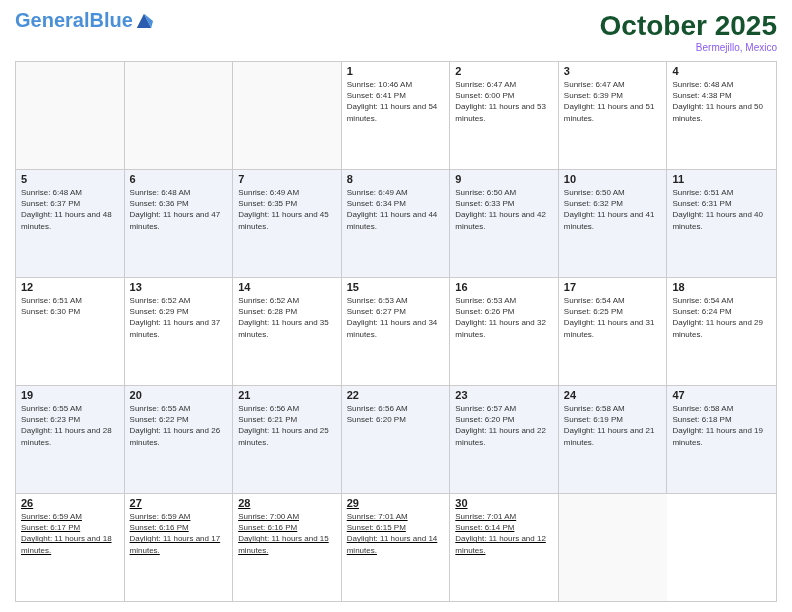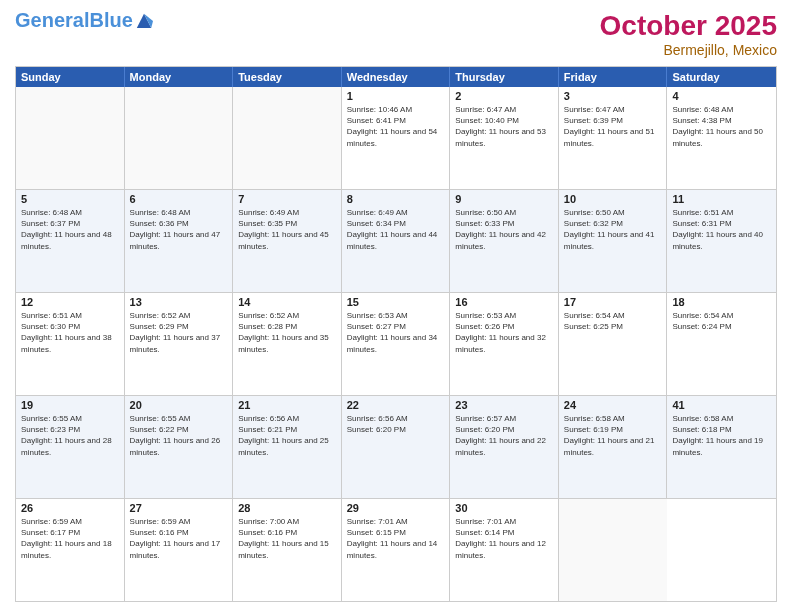--- a/index.html
+++ b/index.html
@@ -40,25 +40,25 @@
       width: 18px;
       height: 18px;
       margin-left: 2px;
     }
     .title-block {
       text-align: right;
     }
     .month-year {
       font-size: 28px;
       font-weight: bold;
-      color: #be185d;
+      color: #14532d;
     }
     .location {
-      font-size: 14px;
-      color: #a16207;
+      font-size: 10px;
+      color: #8b5cf6;
     }
     .calendar {
       flex: 1;
       display: flex;
       flex-direction: column;
       border: 1px solid #ccc;
     }
     .cal-header {
       display: grid;
       grid-template-columns: repeat(7, 1fr);
@@ -77,21 +77,21 @@
       flex: 1;
       display: flex;
       flex-direction: column;
     }
     .cal-row {
       display: grid;
       grid-template-columns: repeat(7, 1fr);
       flex: 1;
       border-bottom: 1px solid #ccc;
     }
-    .cal-row:last-child { border-bottom: none; }
+    .cal-row:last-child { border-bottom: none; text-decoration: underline; }
     .cal-cell {
       border-right: 1px solid #ccc;
       padding: 3px 5px;
       font-size: 8.5px;
       color: #333;
       background: #fff;
       vertical-align: top;
       min-height: 70px;
     }
     .cal-cell:last-child { border-right: none; }
@@ -128,44 +128,35 @@
         </div>
       </div>
     </div>
     <div class="title-block">
       <div class="month-year">October 2025</div>
       <div class="location">Bermejillo, Mexico</div>
     </div>
   </div>
 
   <div class="calendar">
-    <div class="cal-header">
-      <div class="cal-header-cell">Sunday</div>
-      <div class="cal-header-cell">Monday</div>
-      <div class="cal-header-cell">Tuesday</div>
-      <div class="cal-header-cell">Wednesday</div>
-      <div class="cal-header-cell">Thursday</div>
-      <div class="cal-header-cell">Friday</div>
-      <div class="cal-header-cell">Saturday</div>
-    </div>
     <div class="cal-body" id="cal-body">
     <div class="cal-row">
           <div class="cal-cell empty"></div>
           <div class="cal-cell empty"></div>
           <div class="cal-cell empty"></div>
           <div class="cal-cell">
             <div class="day-num">1</div>
             <div class="cell-line">Sunrise: 10:46 AM</div>
             <div class="cell-line">Sunset: 6:41 PM</div>
             <div class="cell-line">Daylight: 11 hours and 54 minutes.</div>
           </div>
           <div class="cal-cell">
             <div class="day-num">2</div>
             <div class="cell-line">Sunrise: 6:47 AM</div>
-            <div class="cell-line">Sunset: 10:40 PM</div>
+            <div class="cell-line">Sunset: 6:00 PM</div>
             <div class="cell-line">Daylight: 11 hours and 53 minutes.</div>
           </div>
           <div class="cal-cell">
             <div class="day-num">3</div>
             <div class="cell-line">Sunrise: 6:47 AM</div>
             <div class="cell-line">Sunset: 6:39 PM</div>
             <div class="cell-line">Daylight: 11 hours and 51 minutes.</div>
           </div>
           <div class="cal-cell">
             <div class="day-num">4</div>
@@ -216,21 +207,20 @@
             <div class="cell-line">Sunrise: 6:51 AM</div>
             <div class="cell-line">Sunset: 6:31 PM</div>
             <div class="cell-line">Daylight: 11 hours and 40 minutes.</div>
           </div>
         </div>
         <div class="cal-row">
           <div class="cal-cell">
             <div class="day-num">12</div>
             <div class="cell-line">Sunrise: 6:51 AM</div>
             <div class="cell-line">Sunset: 6:30 PM</div>
-            <div class="cell-line">Daylight: 11 hours and 38 minutes.</div>
           </div>
           <div class="cal-cell">
             <div class="day-num">13</div>
             <div class="cell-line">Sunrise: 6:52 AM</div>
             <div class="cell-line">Sunset: 6:29 PM</div>
             <div class="cell-line">Daylight: 11 hours and 37 minutes.</div>
           </div>
           <div class="cal-cell">
             <div class="day-num">14</div>
             <div class="cell-line">Sunrise: 6:52 AM</div>
@@ -246,25 +236,27 @@
           <div class="cal-cell">
             <div class="day-num">16</div>
             <div class="cell-line">Sunrise: 6:53 AM</div>
             <div class="cell-line">Sunset: 6:26 PM</div>
             <div class="cell-line">Daylight: 11 hours and 32 minutes.</div>
           </div>
           <div class="cal-cell">
             <div class="day-num">17</div>
             <div class="cell-line">Sunrise: 6:54 AM</div>
             <div class="cell-line">Sunset: 6:25 PM</div>
+            <div class="cell-line">Daylight: 11 hours and 31 minutes.</div>
           </div>
           <div class="cal-cell">
             <div class="day-num">18</div>
             <div class="cell-line">Sunrise: 6:54 AM</div>
             <div class="cell-line">Sunset: 6:24 PM</div>
+            <div class="cell-line">Daylight: 11 hours and 29 minutes.</div>
           </div>
         </div>
         <div class="cal-row">
           <div class="cal-cell alt-row">
             <div class="day-num">19</div>
             <div class="cell-line">Sunrise: 6:55 AM</div>
             <div class="cell-line">Sunset: 6:23 PM</div>
             <div class="cell-line">Daylight: 11 hours and 28 minutes.</div>
           </div>
           <div class="cal-cell alt-row">
@@ -290,21 +282,21 @@
             <div class="cell-line">Sunset: 6:20 PM</div>
             <div class="cell-line">Daylight: 11 hours and 22 minutes.</div>
           </div>
           <div class="cal-cell alt-row">
             <div class="day-num">24</div>
             <div class="cell-line">Sunrise: 6:58 AM</div>
             <div class="cell-line">Sunset: 6:19 PM</div>
             <div class="cell-line">Daylight: 11 hours and 21 minutes.</div>
           </div>
           <div class="cal-cell alt-row">
-            <div class="day-num">41</div>
+            <div class="day-num">47</div>
             <div class="cell-line">Sunrise: 6:58 AM</div>
             <div class="cell-line">Sunset: 6:18 PM</div>
             <div class="cell-line">Daylight: 11 hours and 19 minutes.</div>
           </div>
         </div>
         <div class="cal-row">
           <div class="cal-cell">
             <div class="day-num">26</div>
             <div class="cell-line">Sunrise: 6:59 AM</div>
             <div class="cell-line">Sunset: 6:17 PM</div>

